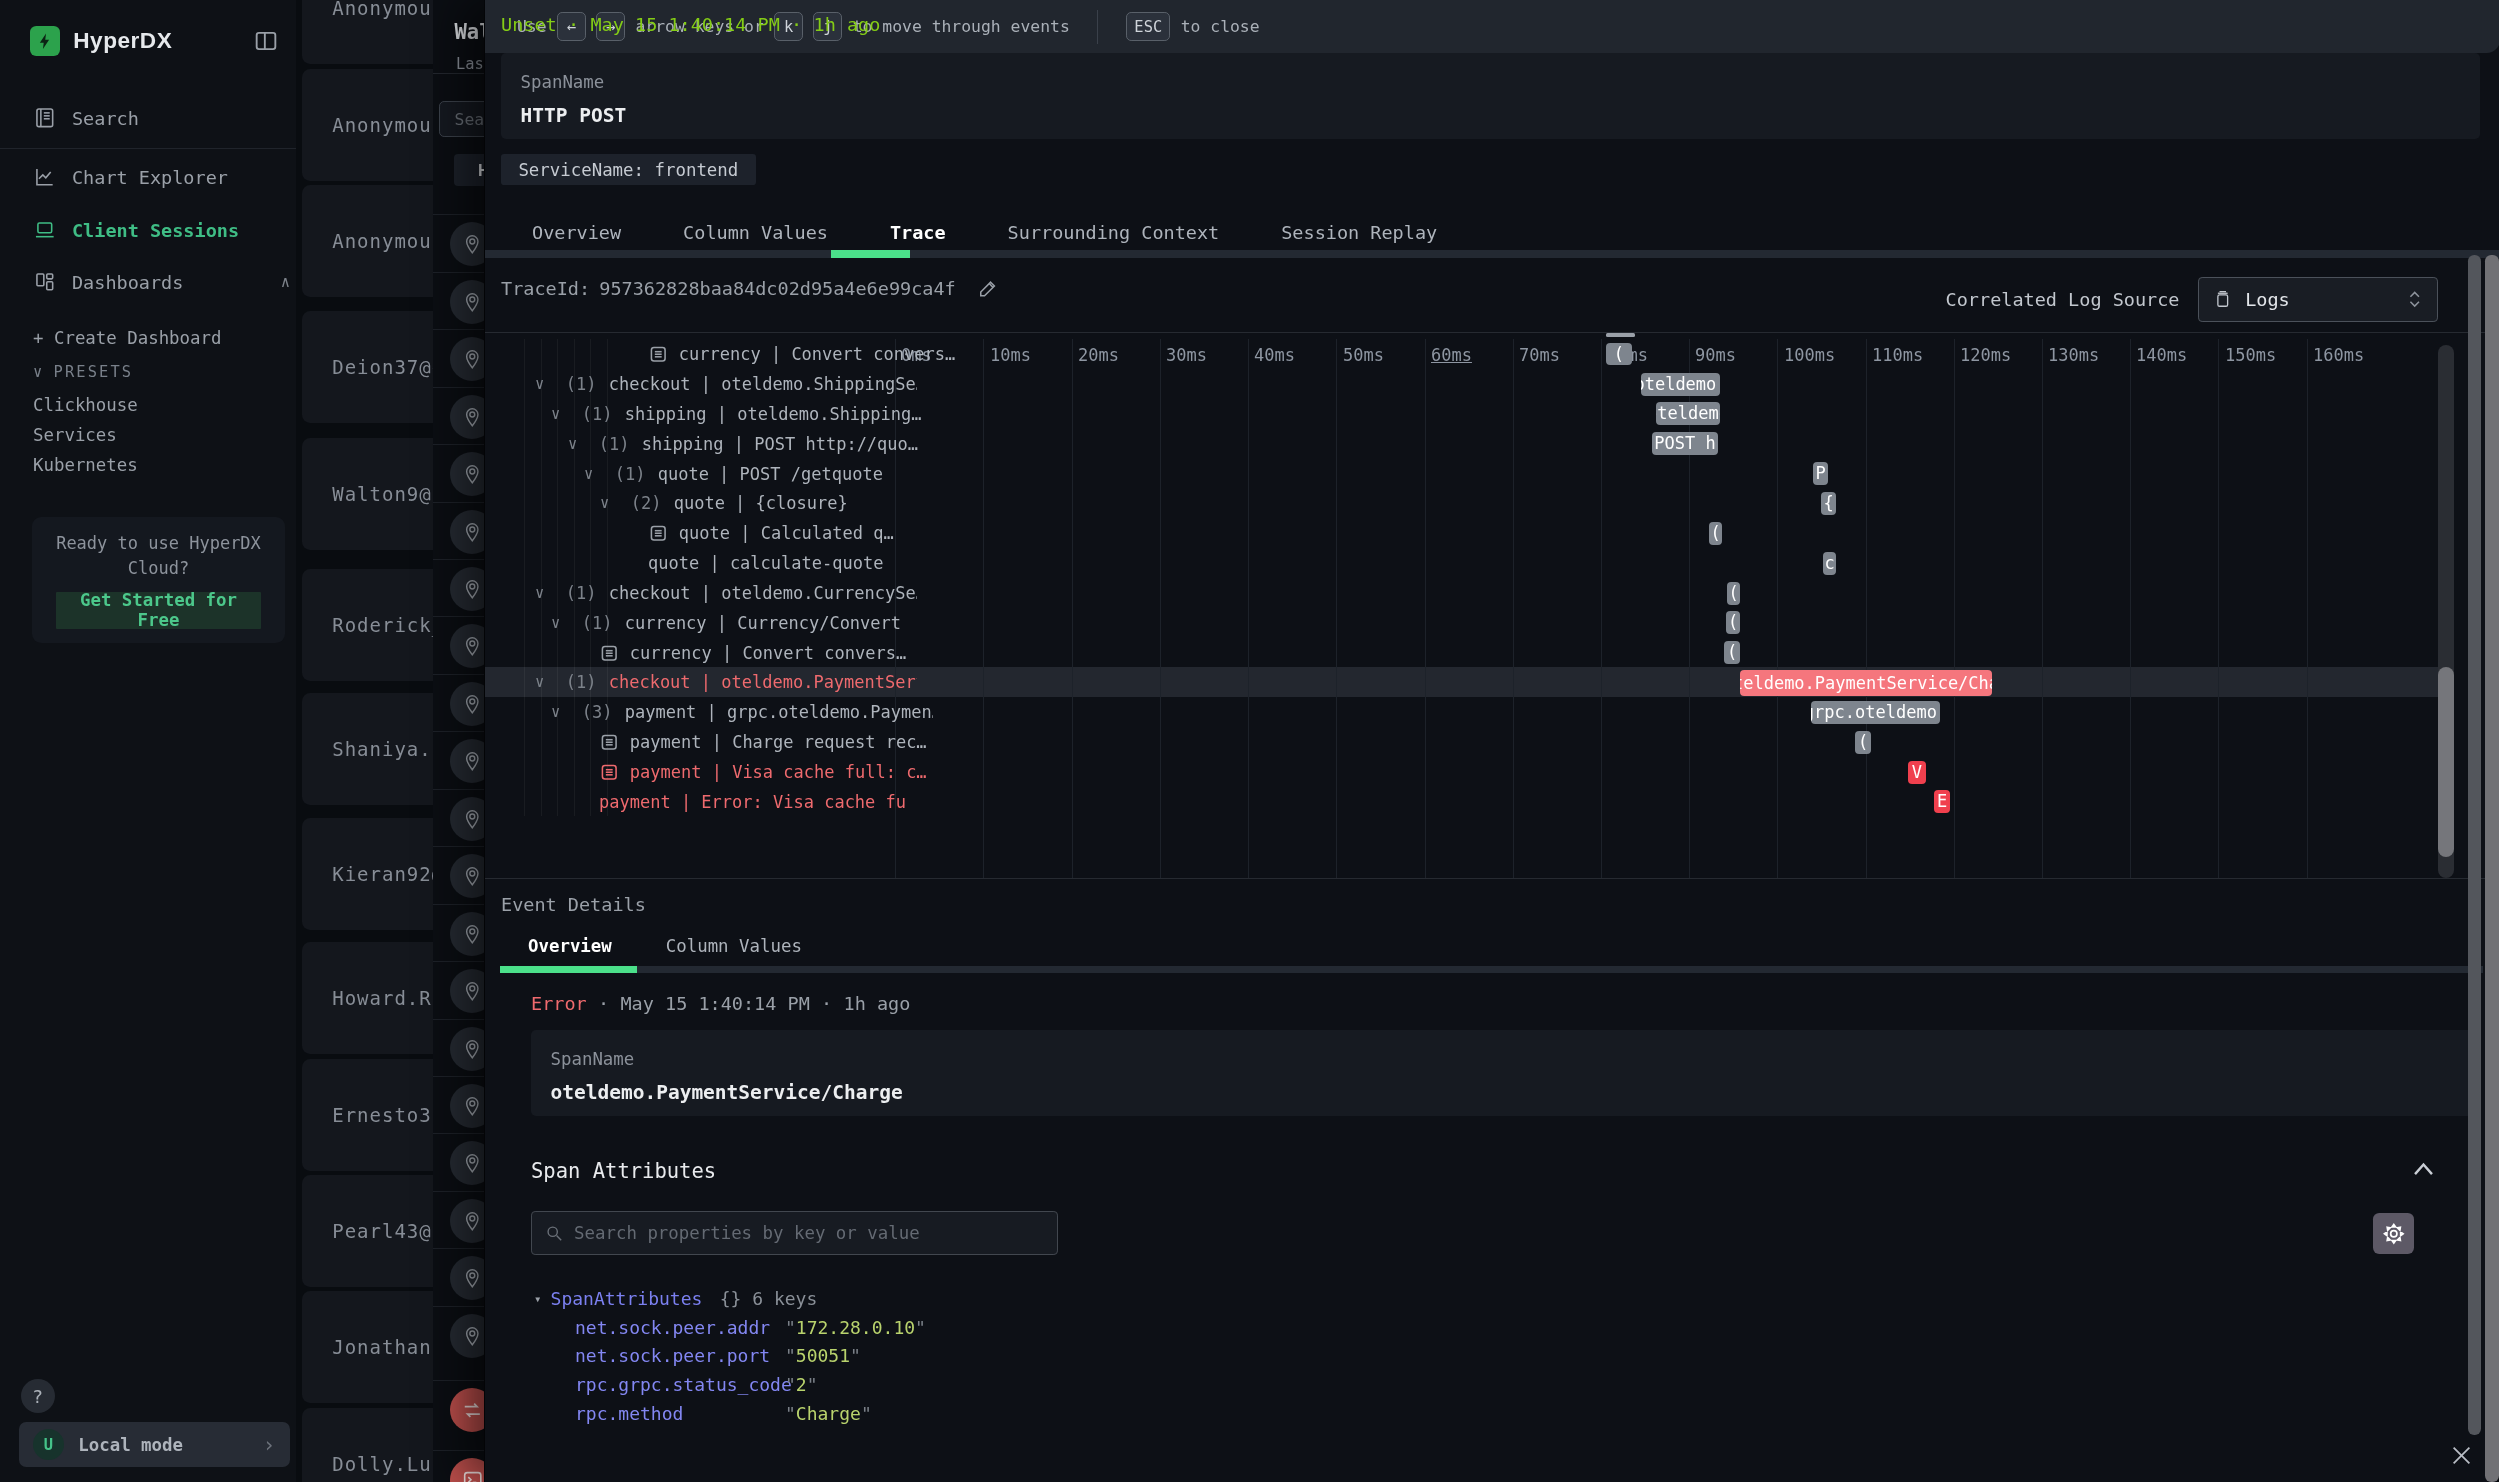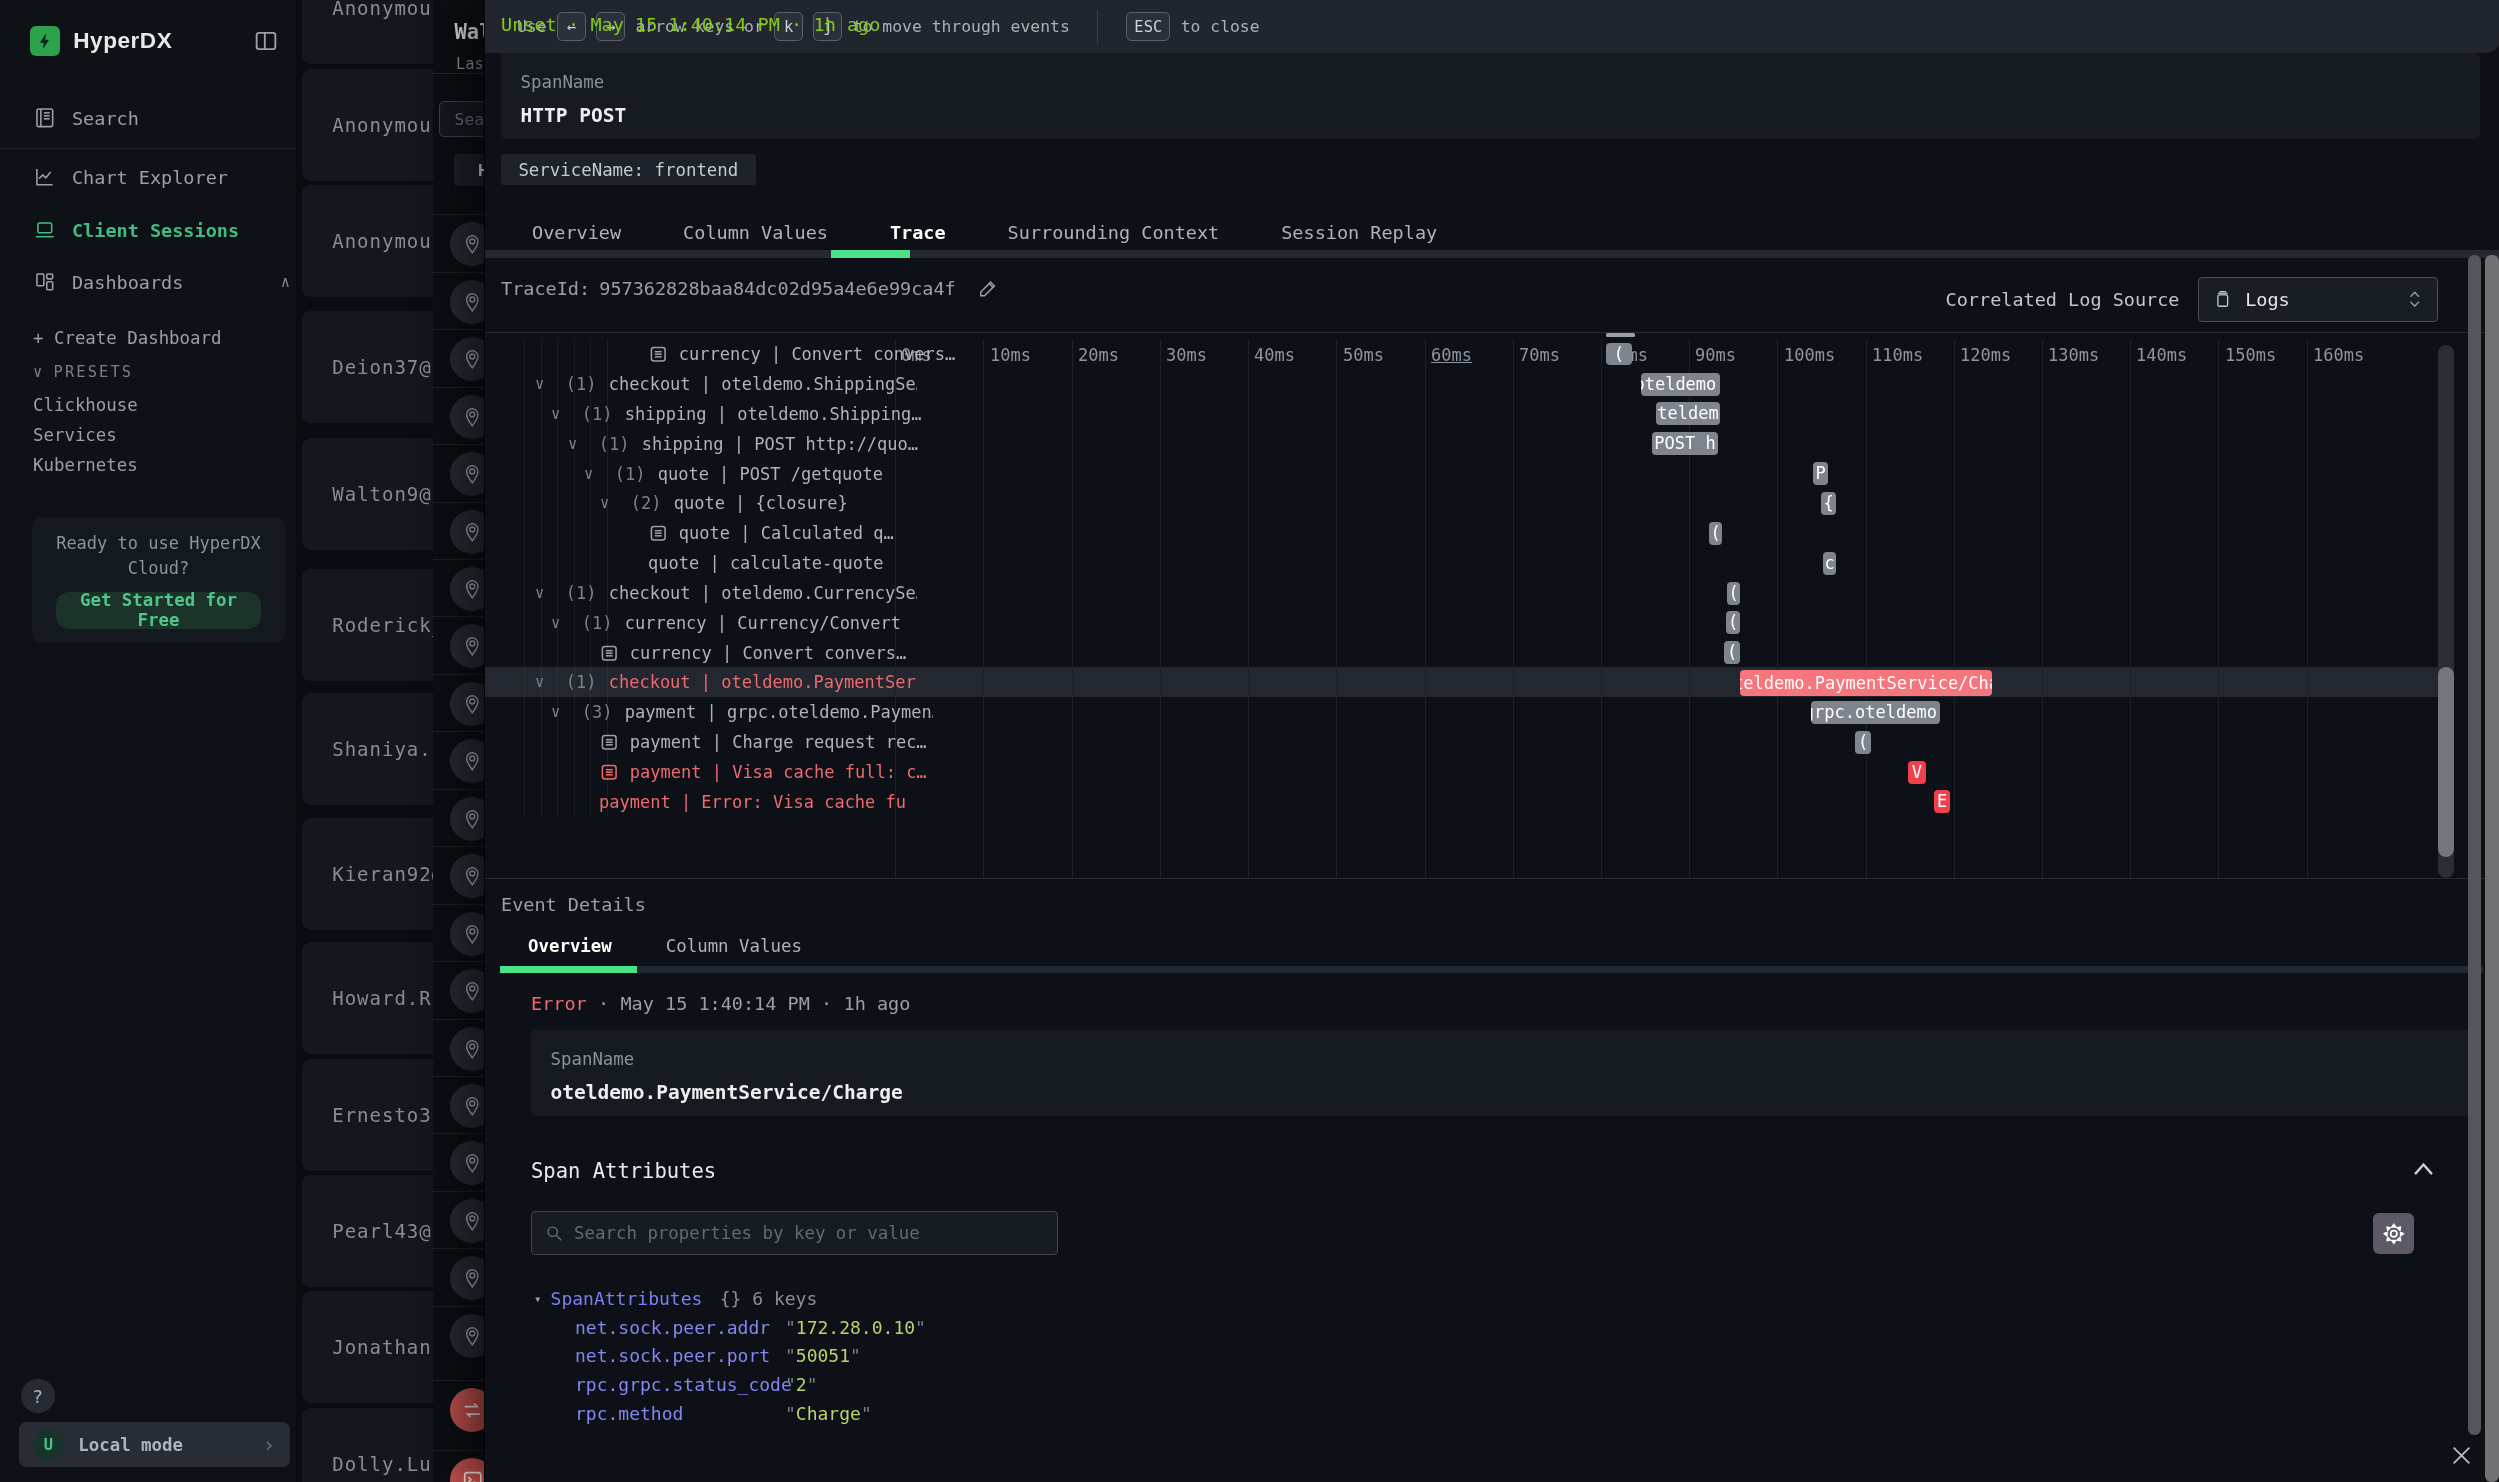--- a/index.html
+++ b/index.html
@@ -16,21 +16,21 @@
   .side-toggle { left:252px; top:27px; width:28px; height:28px; color:#9aa0a8; }
   .nav-item { left:0; width:296px; height:44px; display:flex; align-items:center; gap:15.4px; padding-left:33px;
               font-size:18.5px; color:#9aa0a8; cursor:pointer; }
   .nav-item.active { color:#3fbd85; font-weight:bold; }
   .nav-item .nico { width:23.6px; height:23.6px; flex:0 0 23.6px; }
   .side-divider { left:0; width:296px; height:0.5px; background:#20242b; }
   .side-sub { left:33px; font-size:17.4px; color:#9aa0a8; cursor:pointer; white-space:nowrap;text-align:right; }
   .presets-hdr { left:33px; font-size:15.4px; letter-spacing:2.1px; color:#79808a; display:flex; gap:9.2px; align-items:center; cursor:pointer; }
   .cloud-card { left:32px; top:517px; width:253px; height:126px; background:#14181f; border-radius:9.2px; text-align:center; }
   .cloud-line { font-size:17px; color:#8d939c; }
-  .cloud-btn { margin:13.3px auto 0; width:205px; height:37px; border-radius:13px; background:#1c3329;
+  .cloud-btn { margin:13.3px auto 0; width:205px; height:37px; border-radius:1px; background:#1c3329;
                color:#4cc88b; font-weight:bold; font-size:17.4px; display:flex; align-items:center; justify-content:center; cursor:pointer; }
   .help-btn { left:20.5px; top:1379px; width:34px; height:34px; border-radius:50%; background:#262b33; color:#aab0b8;
               font-size:18.5px; display:flex; align-items:center; justify-content:center; cursor:pointer; }
   .local-pill { left:18.5px; top:1422px; width:271px; height:45px; border-radius:7.2px; background:#272c35;
                 display:flex; align-items:center; gap:14.4px; padding:0 14.4px; cursor:pointer; }
   .local-avatar { width:31px; height:31px; border-radius:50%; background:#17332c; color:#45c389; font-size:15.4px; font-weight:bold;
                   display:flex; align-items:center; justify-content:center; }
   .local-label { font-size:17.4px; font-weight:bold; color:#aeb4bc; flex:1; }
   .local-chev { color:#6c727b; font-size:20.5px; }
 

